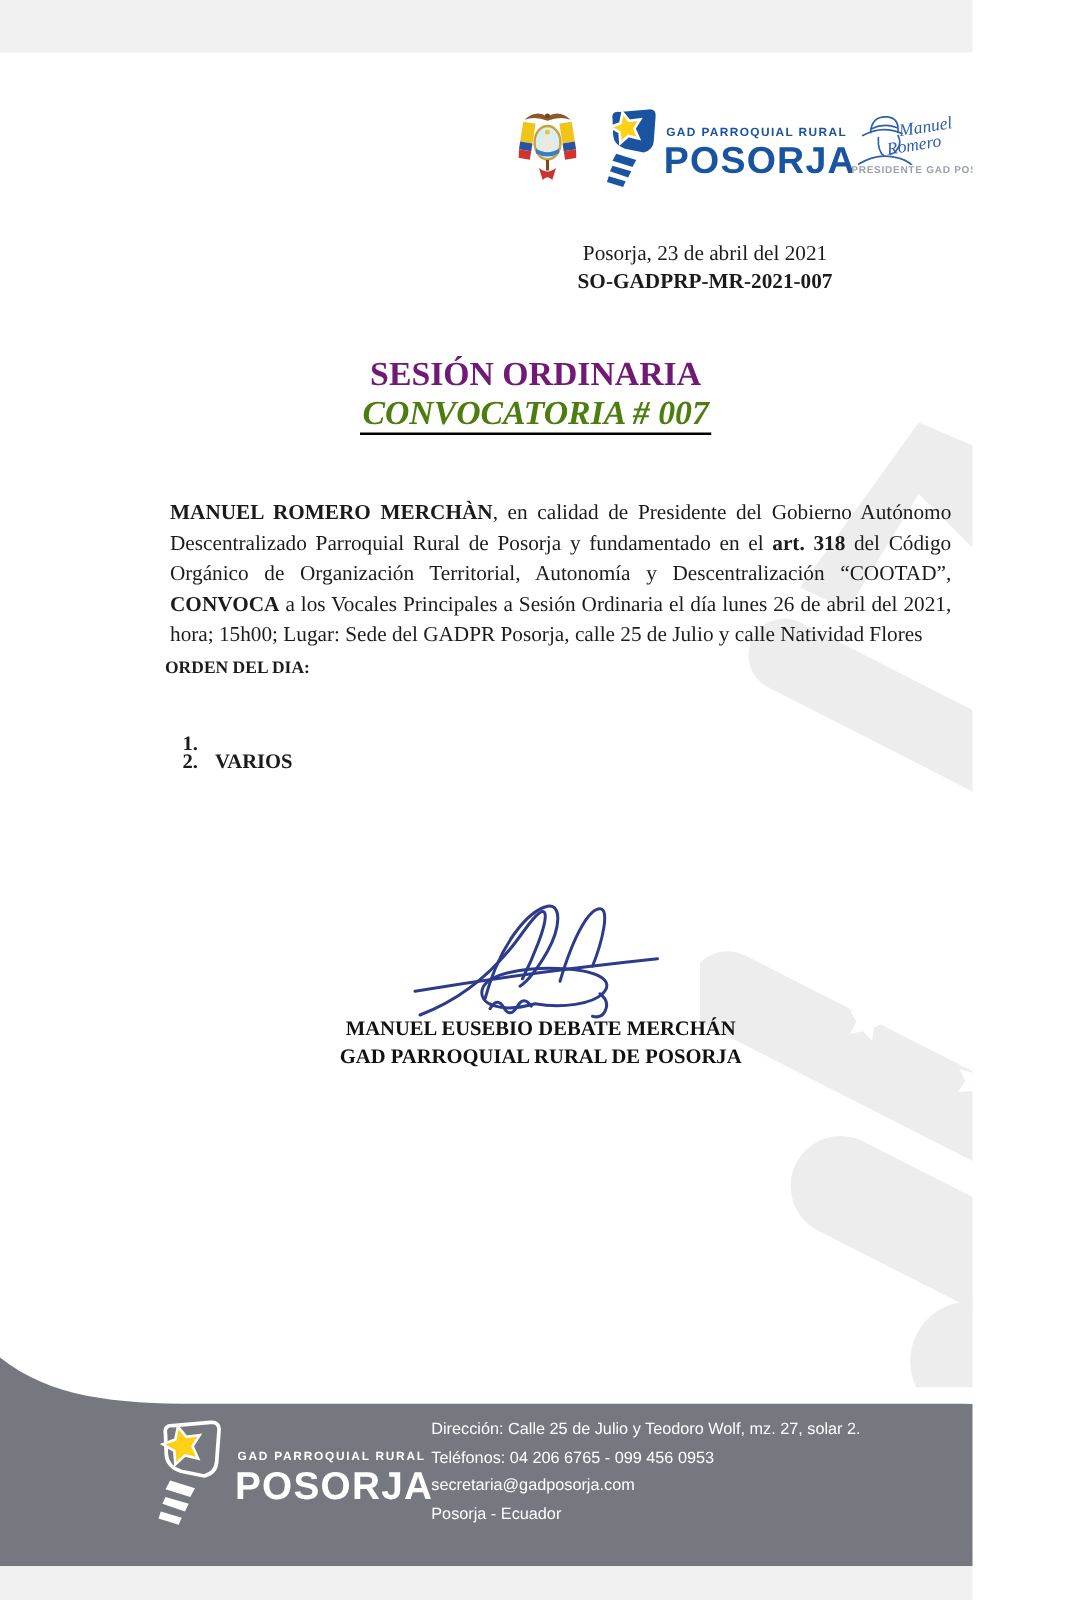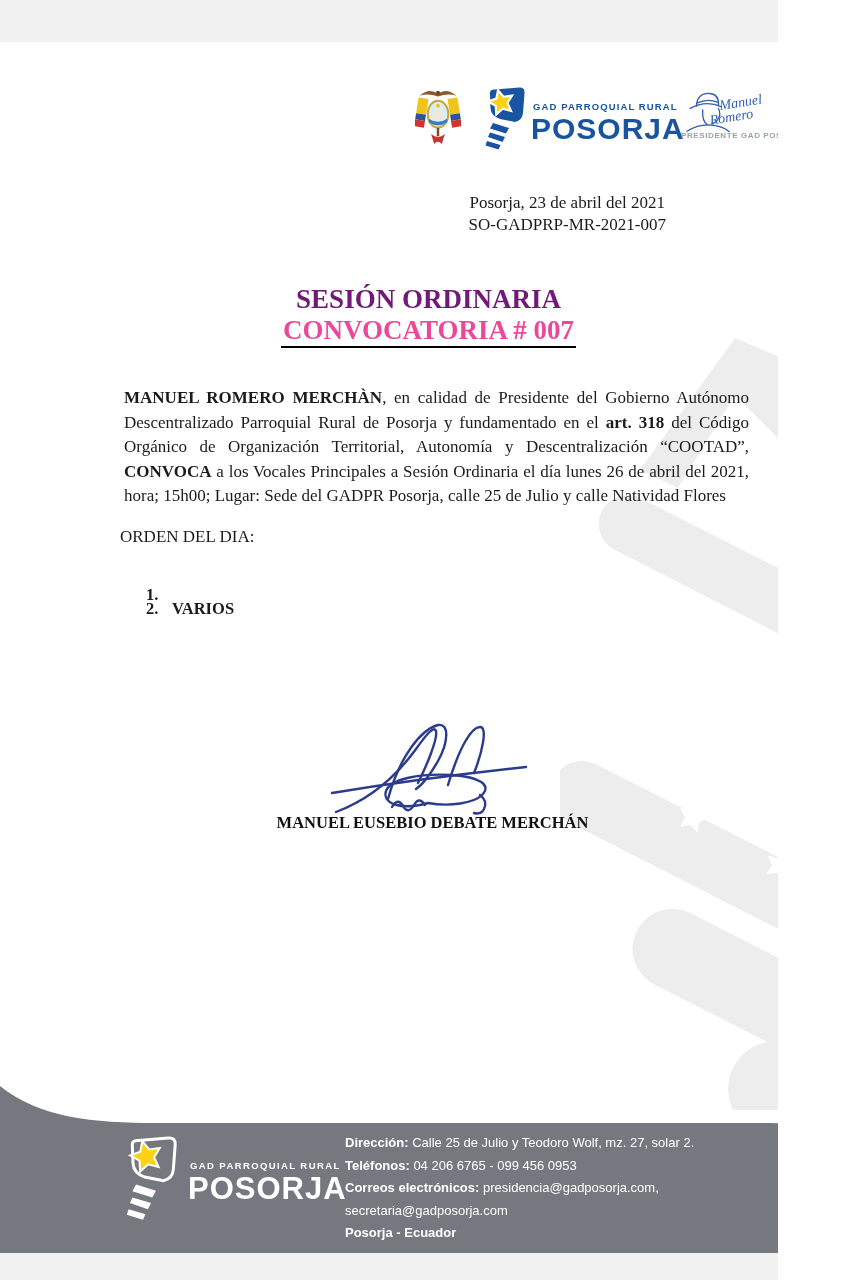--- a/index.html
+++ b/index.html
@@ -17,46 +17,46 @@
   .plogo-name{position:absolute;left:531px;top:112px;font-family:"Liberation Sans",sans-serif;
      font-weight:bold;font-size:30px;letter-spacing:1px;color:#1a53a0;}
   .pres-sketch{position:absolute;left:683px;top:88px;}
   .pres-script{position:absolute;left:720px;top:92px;width:90px;font-family:"Liberation Serif",serif;
      font-style:italic;font-size:14px;line-height:13px;color:#2f5fae;transform:rotate(-9deg);}
   .pres-script .l2{display:block;margin-left:-12px;}
   .pres-caption{position:absolute;left:681px;top:131px;font-family:"Liberation Sans",sans-serif;
      font-size:8px;letter-spacing:0.6px;color:#9aa1a9;font-weight:bold;}
   
   .dateblock{position:absolute;right:112px;top:192px;text-align:center;font-size:17px;line-height:21.5px;z-index:2;}
-  .dateblock .ref{font-weight:normal;}
+  .dateblock .ref{font-weight:bold;}
   .titleblock{position:absolute;left:0;top:283px;width:857px;text-align:center;z-index:2;}
   .titleblock .t1{font-size:27px;font-weight:bold;line-height:32px;color:#701a75;}
-  .titleblock .t2{display:inline-block;font-size:27px;font-weight:bold;line-height:30px;color:#ec4899;
-     border-bottom:2.5px solid #000;padding:0 2px 1px 2px;}
+  .titleblock .t2{display:inline-block;font-size:27px;font-weight:bold;line-height:30px;color:#4d7c0f;
+     border-bottom:2.5px solid #000;padding:0 2px 1px 2px;font-style:italic;}
   .bodypara{position:absolute;left:120px;top:382px;width:625px;font-size:17px;line-height:24.6px;
-     text-align:justify;z-index:2;margin:4px;}
+     text-align:justify;z-index:2;margin:16px;}
   .b{font-weight:bold;}
-  .agenda-heading{position:absolute;left:120px;top:527px;font-size:17px;font-weight:normal;z-index:2;}
+  .agenda-heading{position:absolute;left:132px;top:527px;font-size:14px;font-weight:bold;z-index:2;}
   .agenda{position:absolute;left:120px;top:585px;width:640px;z-index:2;}
   .agenda-item{position:relative;padding-left:52px;margin-bottom:14px;font-size:16.5px;font-weight:bold;}
   .agenda-item .num{position:absolute;left:26px;}
   .sig-scribble{position:absolute;left:330px;top:715px;z-index:2;}
   .sig-block{position:absolute;left:120px;top:812px;width:625px;text-align:center;
      font-size:16.5px;font-weight:bold;line-height:22px;z-index:3;color:#111;}
   
   .footer-area{position:absolute;left:0;top:1080px;width:857px;height:200px;z-index:4;}
   .footer-shape{position:absolute;left:0;top:0;}
   .flogo-shield{position:absolute;left:120px;top:56px;}
   .flogo-tagline{position:absolute;left:190px;top:80px;font-family:"Liberation Sans",sans-serif;
      font-weight:bold;font-size:9.5px;letter-spacing:1.4px;color:#ffffff;}
   .flogo-name{position:absolute;left:188px;top:91px;font-family:"Liberation Sans",sans-serif;
      font-weight:bold;font-size:31px;letter-spacing:1px;color:#ffffff;}
   .fcontact{position:absolute;left:345px;top:52px;width:400px;font-family:"Liberation Sans",sans-serif;
      font-size:13px;line-height:22.6px;color:#ffffff;}
-  .fcontact .fline b{font-weight:bold;}
+  .fcontact .fline b{font-weight:normal;}
 </style>
 </head>
 <body>
 
 <div class="stage">
 
   <div class="strip-top"></div>
 
   <div class="watermark">
     <svg width="297" height="780" viewBox="0 0 297 780">
@@ -157,20 +157,21 @@
       <path d="M118,70 C130,30 142,12 150,12 C158,12 152,38 144,58"></path>
       <path d="M2,78 C50,70 120,60 196,52"></path>
       <path d="M98,88 C70,96 52,88 56,76 C60,64 90,58 122,60 C150,62 162,70 152,80 C144,88 120,92 98,88"></path>
       <path d="M62,92 q6,-10 11,-1 q5,9 11,-1 q5,-9 11,0"></path>
       <path d="M150,80 q8,6 4,14 q-3,6 -10,4"></path>
     </g>
   </svg>
 
   <div class="sig-block">
     <div>MANUEL EUSEBIO DEBATE MERCHÁN</div>
+    <div>GAD PARROQUIAL RURAL DE POSORJA</div>
   </div>
 
   <div class="footer-area">
     <svg class="footer-shape" width="857" height="200" viewBox="0 0 857 200" preserveAspectRatio="none">
       <path d="M0,6 C40,38 92,43 158,43 L770,43 Q857,43 857,126 L857,173 L0,173 Z" fill="#75797f"></path>
       <rect x="0" y="173" width="857" height="27" fill="#f1f1f2"></rect>
     </svg>
 
     <svg class="flogo-shield" width="62" height="92" viewBox="0 0 50 74">
       <path d="M10,9 Q9,3 15,3.5 L39,1.5 Q45,1 44.5,7 L43,27 Q42.5,34 35,36 L20,33 Q11,30 10.5,22 Z" fill="none" stroke="#ffffff" stroke-width="2.4"></path>
@@ -180,19 +181,18 @@
         <path d="M7,59 L20.5,63 L18.5,67.5 L5.5,63.5 Z"></path>
       </g>
       <path transform="translate(21,16) rotate(-14) scale(0.82)" fill="#fcd116" stroke="#ffffff" stroke-width="2" d="m0,-15 l4.5,9.5 10.5,1.2 -7.6,7.3 1.9,10.5 -9.3,-5 -9.3,5 1.9,-10.5 -7.6,-7.3 10.5,-1.2 z"></path>
     </svg>
     <div class="flogo-tagline">GAD PARROQUIAL RURAL</div>
     <div class="flogo-name">POSORJA</div>
 
     <div class="fcontact">
       <div class="fline"><b>Dirección:</b><span> Calle 25 de Julio y Teodoro Wolf, mz. 27, solar 2.</span></div>
       <div class="fline"><b>Teléfonos:</b><span> 04 206 6765 - 099 456 0953</span></div>
-      <div class="fline"><b>Correos electrónicos:</b><span> presidencia@gadposorja.com,</span></div>
       <div class="fline"><b></b><span>secretaria@gadposorja.com</span></div>
       <div class="fline"><b>Posorja - Ecuador</b><span></span></div>
     </div>
   </div>
 
 </div>
 
 </body></html>

